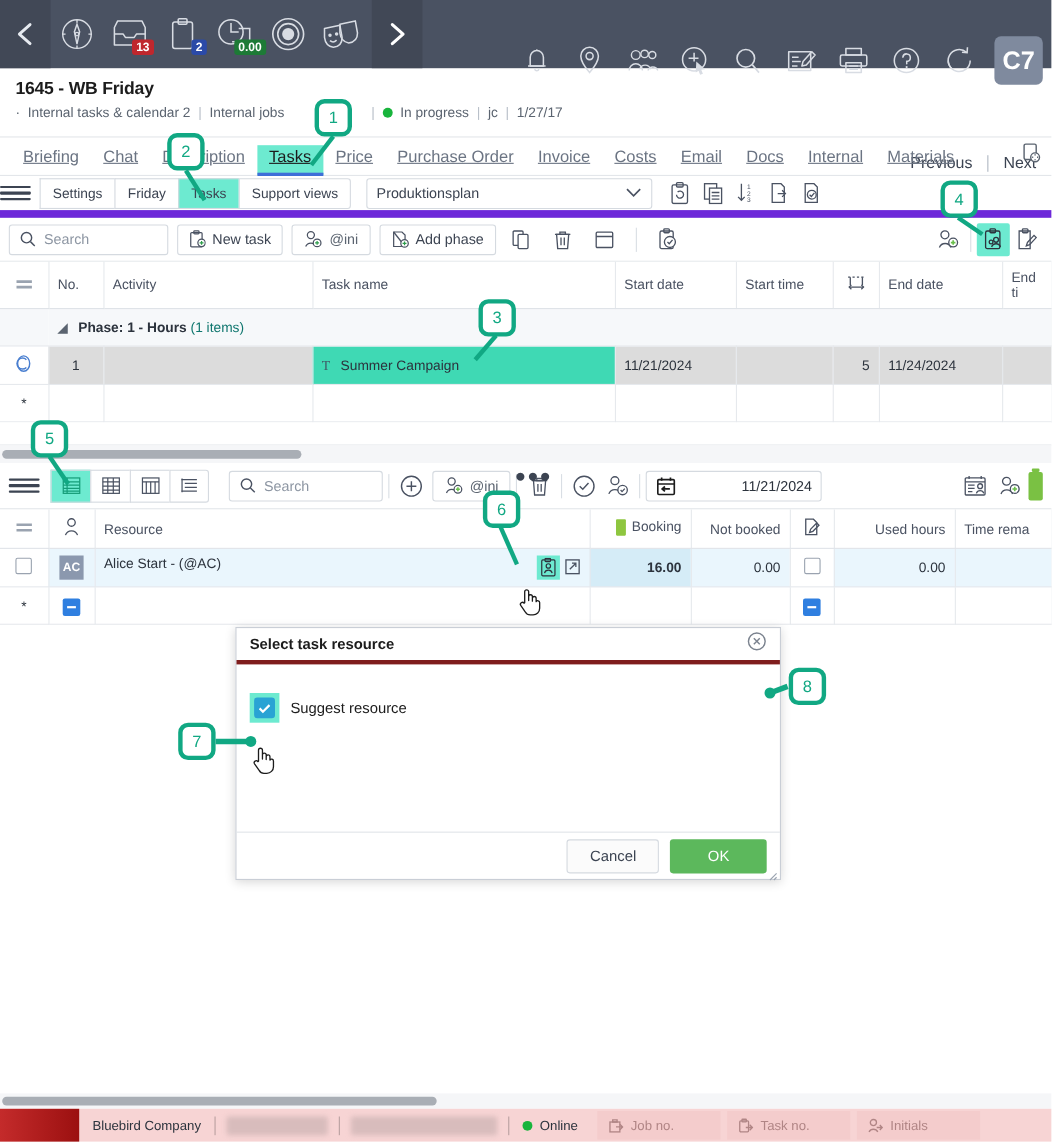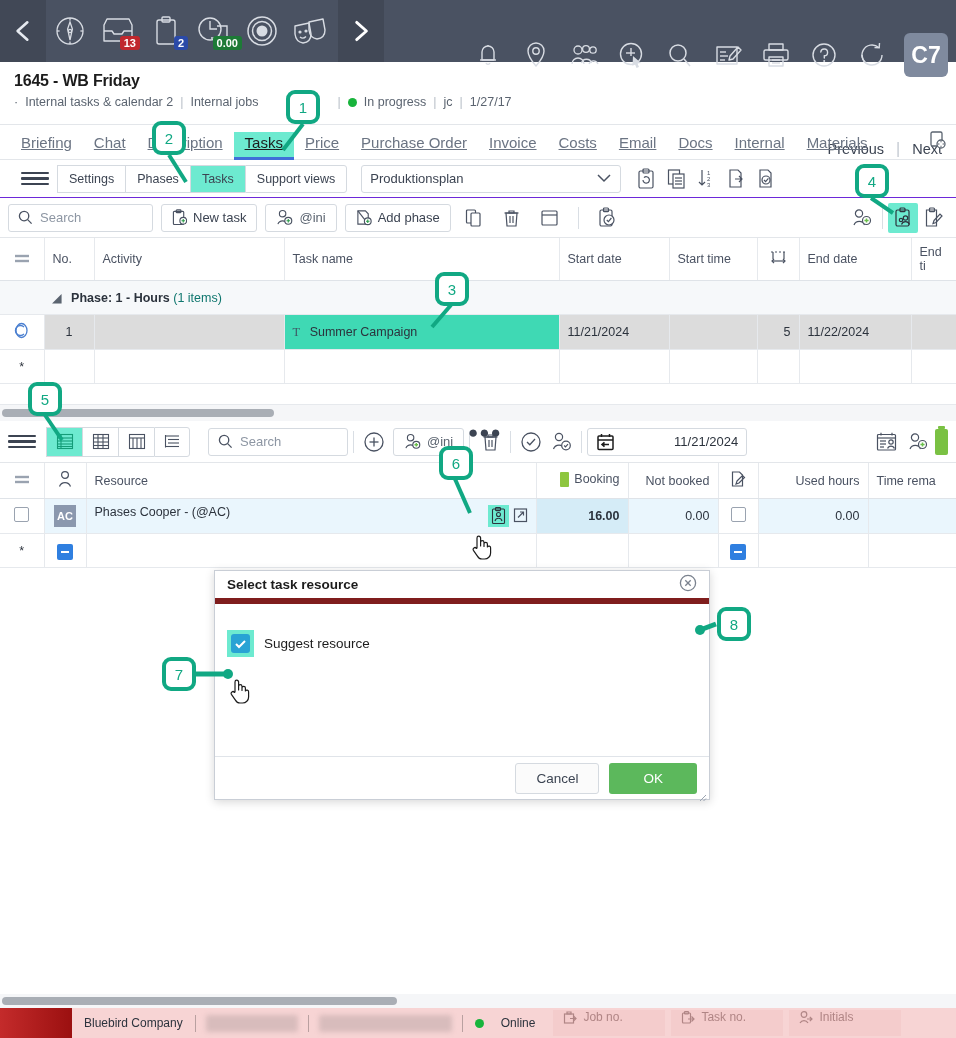--- a/index.html
+++ b/index.html
@@ -77,21 +77,21 @@
     content: ''; position: absolute; left: 0; right: 0; bottom: -1px;
     height: 3px; background: #3f6fd8;
   }
   .gear-right {
     position: absolute; right: 8px; bottom: 4px; color: #5b6470;
   }
 
   
   .subbar {
     height: 38px; display: flex; align-items: center; gap: 0;
-    padding: 0 21px; border-bottom: 1px solid #6d28d9;
+    padding: 0 0; border-bottom: 7px solid #6d28d9;
   }
   .hamburger { width: 28px; display: flex; flex-direction: column; gap: 3px; margin-right: 8px; }
   .hamburger i { display: block; height: 2.5px; background: #3c4452; border-radius: 1px; }
   .segbtn {
     border: 1px solid #d5dae0; border-right: none;
     background: #fff; font-size: 12.5px; color: #3c4452;
     padding: 6px 11px; height: 28px; display: flex; align-items: center;
   }
   .segbtn:first-of-type { border-radius: 3px 0 0 3px; }
   .segbtn.last { border-right: 1px solid #d5dae0; border-radius: 0 3px 3px 0; }
@@ -200,21 +200,21 @@
     width: 7px; height: 3px; background: #7ac143; border-radius: 1px;
   }
 
   
   .modal {
     position: absolute; left: 214px; top: 570px; width: 496px; height: 230px;
     background: #fff; border: 1px solid #c9ced6;
     box-shadow: 0 2px 9px rgba(0,0,0,0.16); z-index: 40;
   }
   .modal-head {
-    height: 33px; border-bottom: 6px solid #7f1d1d;
+    height: 33px; border-bottom: 4px solid #7f1d1d;
     display: flex; align-items: center; padding: 0 12px;
   }
   .modal-title { font-size: 13.5px; font-weight: bold; color: #1c1c1c; }
   .modal-close { margin-left: auto; color: #7b838f; }
   .modal-body { padding: 12px; height: 152px; position: relative; }
   .mselect {
     height: 28px; background: #5cf0d0; border: 1px solid #e4e8ec;
     display: flex; align-items: center; padding: 0 10px;
     font-size: 13.5px; color: #1c1c1c;
   }
@@ -259,21 +259,21 @@
   
   .bottombar {
     position: absolute; left: 0; bottom: 0; width: 956px; height: 30px;
     background: #f7d4d4; display: flex; align-items: center;
   }
   .bb-red { width: 72px; height: 30px; background: linear-gradient(90deg,#c42b2b,#9b1010); }
   .bb-txt { font-size: 12px; color: #2c333d; padding: 0 12px; }
   .bb-sep { width: 1px; height: 17px; background: #b9a0a0; }
   .bb-blur { height: 17px; background: #d8bcbc; border-radius: 2px; filter: blur(2.5px); }
   .bb-field {
-    display: flex; gap: 6px; font-size: 12px;
+    display: flex; align-items: center; gap: 6px; font-size: 12px;
     color: #b08585; background: #f4cccc; height: 26px; padding: 0 10px;
     margin-left: 6px; min-width: 112px;
   }
 </style>
 </head>
 <body>
 
 <div class="appbar">
   <div class="appbar-left">
     <div class="ab-icon back">
@@ -456,21 +456,21 @@
   </div>
 </div>
 
 <div class="subbar">
   <div class="hamburger">
       <i></i>
       <i></i>
       <i></i>
     </div>
   <div class="segbtn">Settings</div>
-  <div class="segbtn">Phases</div>
+  <div class="segbtn">Friday</div>
   <div class="segbtn hl">Tasks</div>
   <div class="segbtn last">Support views</div>
   <div class="dropdown">
     <span>Produktionsplan</span>
     <span class="chev">
       <svg width="16" height="10" viewBox="0 0 16 10" fill="none" stroke="#4a5262" stroke-width="1.5">
           <polyline points="2,2 8,8 14,2"></polyline>
         </svg>
     </span>
   </div>
@@ -664,21 +664,21 @@
       </td>
       <td class="ctr">1</td>
       <td></td>
       <td class="cell-hl">
         <span style="color:#3f5a66; margin-right:6px; font-family:'Liberation Serif',serif;">T</span>
         <span>Summer Campaign</span>
       </td>
       <td>11/21/2024</td>
       <td></td>
       <td class="num">5</td>
-      <td>11/22/2024</td>
+      <td>11/24/2024</td>
       <td></td>
     </tr>
     <tr>
       <td class="star" style="background:#fff;">*</td>
       <td style="background:#fff;"></td>
       <td style="background:#fff;"></td>
       <td style="background:#fff;"></td>
       <td style="background:#fff;"></td>
       <td style="background:#fff;"></td>
       <td style="background:#fff;"></td>
@@ -867,21 +867,21 @@
       <th>Time rema</th>
     </tr>
   </thead>
   <tbody>
     <tr>
       <td class="ctr" style="background:#fff;"><span class="chk"></span></td>
       <td class="ctr">
         <span class="avatar" style="margin-right:0;">AC</span>
       </td>
       <td>
-        <span>Phases Cooper - (@AC)</span>
+        <span>Alice Start - (@AC)</span>
         <span style="float:right; display:flex; gap:4px; align-items:center;">
           <span style="background:#6dead0; padding:2px 3px; display:inline-flex;">
             <svg width="15" height="18" viewBox="0 0 15 18" fill="none" stroke="#2c333d" stroke-width="1.1">
                 <rect x="1.5" y="2" width="12" height="14.5" rx="1"></rect>
                 <rect x="4.5" y="0.6" width="5" height="3" rx="0.8"></rect>
                 <circle cx="7.5" cy="7.5" r="2"></circle>
                 <path d="M4 14 a3.6 3.6 0 0 1 7 0"></path>
               </svg>
           </span>
           <span>
@@ -989,21 +989,21 @@
 </div>
 
 <div class="bottombar">
   <div class="bb-red"></div>
   <span class="bb-txt">Bluebird Company</span>
   <span class="bb-sep"></span>
   <span class="bb-blur" style="width:92px; margin:0 10px;"></span>
   <span class="bb-sep"></span>
   <span class="bb-blur" style="width:133px; margin:0 10px;"></span>
   <span class="bb-sep"></span>
-  <span style="display:inline-flex; align-items:center; gap:17px; padding:0 12px;">
+  <span style="display:inline-flex; align-items:center; gap:7px; padding:0 12px;">
     <span class="dot-green"></span>
     <span class="bb-txt" style="padding:0;">Online</span>
   </span>
   <span class="bb-field">
     <svg width="14" height="15" viewBox="0 0 14 15" fill="none" stroke="#b08585" stroke-width="1.2">
         <rect x="1.5" y="4" width="9" height="9"></rect>
         <path d="M4 2 h4 v2 H4 Z"></path>
         <path d="M7 8.5 h6 M10.5 6 L13 8.5 L10.5 11"></path>
       </svg>
     <span>Job no.</span>

